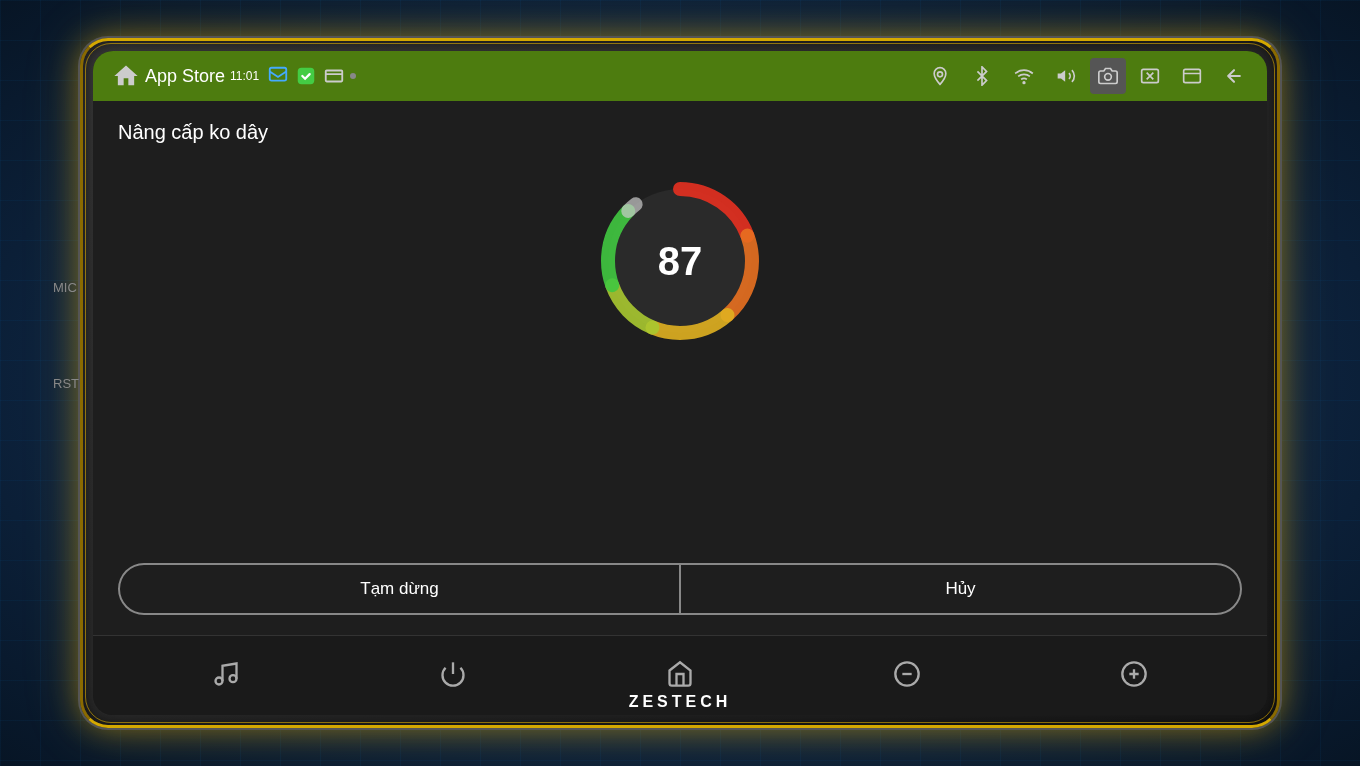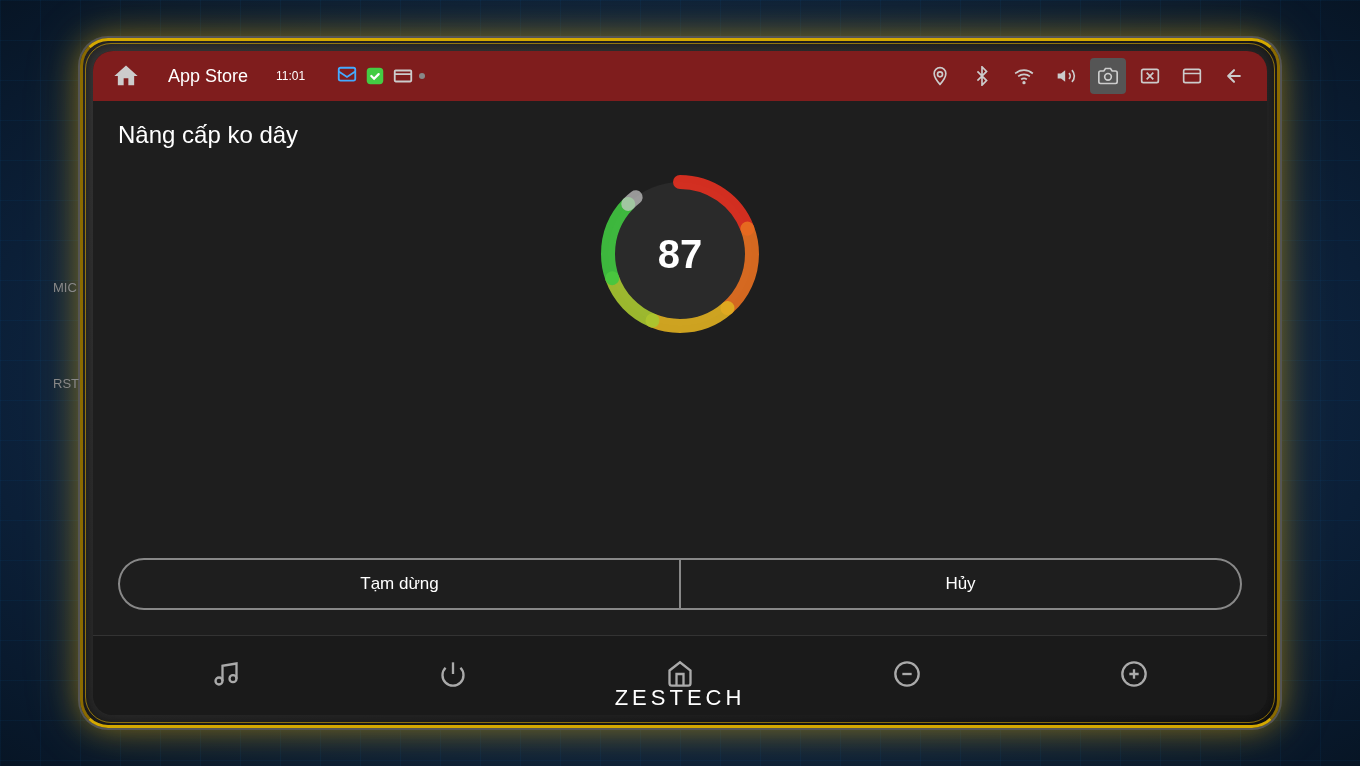--- a/index.html
+++ b/index.html
@@ -57,25 +57,25 @@
       background: #1e1e1e;
       border-radius: 20px;
       overflow: hidden;
       display: flex;
       flex-direction: column;
     }
 
     
     .status-bar {
       height: 50px;
-      background: #7f1d1d;
+      background: #4d7c0f;
       display: flex;
       align-items: center;
       padding: 0 15px;
-      gap: 24px;
+      gap: 1px;
       flex-shrink: 0;
     }
 
     .status-home-btn {
       width: 36px;
       height: 36px;
       display: flex;
       align-items: center;
       justify-content: center;
       cursor: pointer;
@@ -149,23 +149,23 @@
     .main-content {
       flex: 1;
       background: #1e1e1e;
       padding: 20px 25px;
       display: flex;
       flex-direction: column;
     }
 
     .page-title {
       color: #ffffff;
-      font-size: 24px;
+      font-size: 20px;
       font-weight: 400;
-      margin-bottom: 20px;
+      margin-bottom: 32px;
     }
 
     .progress-section {
       display: flex;
       justify-content: center;
       align-items: center;
       margin-bottom: 30px;
     }
 
     .circular-progress {
@@ -210,21 +210,20 @@
     .update-info-line .bold {
       font-weight: bold;
       color: #ffffff;
     }
 
     
     .button-row {
       display: flex;
       gap: 0;
       margin-top: auto;
-      margin-bottom: 5px;
     }
 
     .action-btn {
       flex: 1;
       height: 52px;
       background: transparent;
       border: 2px solid #888;
       color: #ffffff;
       font-size: 17px;
       cursor: pointer;
@@ -267,22 +266,22 @@
       color: #aaa;
       font-size: 26px;
       line-height: 1;
     }
 
     .brand-name {
       position: absolute;
       bottom: 14px;
       left: 50%;
       transform: translateX(-50%);
-      font-size: 22px;
-      font-weight: normal;
+      font-size: 16px;
+      font-weight: bold;
       color: #ffffff;
       letter-spacing: 4px;
     }
 
     
     .side-label {
       position: absolute;
       left: -30px;
       color: #888;
       font-size: 13px;

